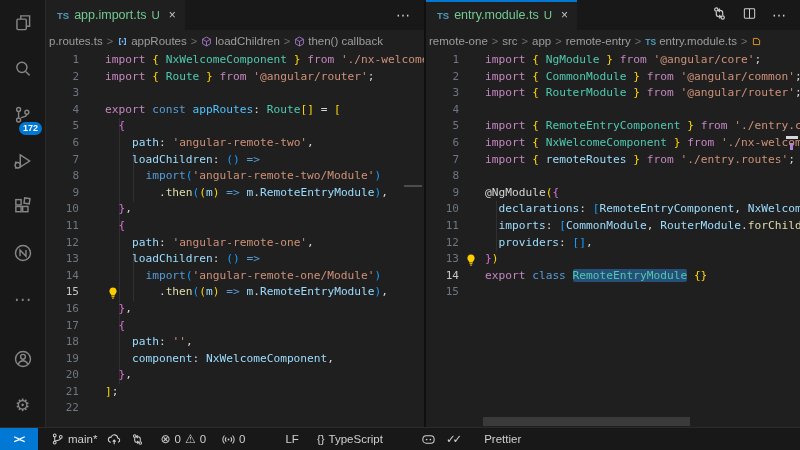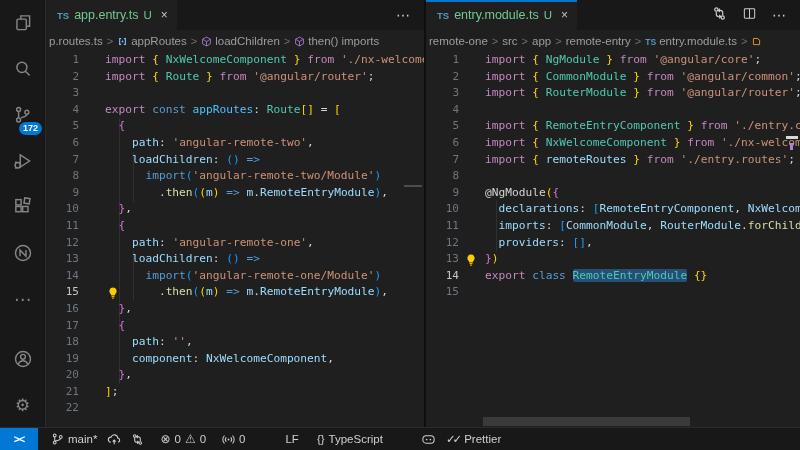--- a/index.html
+++ b/index.html
@@ -128,21 +128,21 @@
         <span class="ab-glyph">⚙</span>
       </div>
   </div>
 
   <div class="main">
 
     <div class="pane pane0">
       <div class="tabbar">
         <div class="tab">
           <span class="fico">TS</span>
-          <span class="tab-name">app.entry.ts</span>
+          <span class="tab-name">app.import.ts</span>
           <span class="tab-git">U</span>
           <span class="tab-close">×</span>
         </div>
         <div class="tab-actions">
           <span class="dots">⋯</span>
         </div>
       </div>
       <div class="breadcrumbs">
           <span class="bc-item">
             <span>p.routes.ts</span>
@@ -171,21 +171,21 @@
             <span>loadChildren</span>
           </span>
           <span class="bc-sep">&gt;</span>
           <span class="bc-item">
             <span class="bc-ic">
               <svg width="11" height="11" viewBox="0 0 16 16" fill="none" stroke="#B180D7" stroke-width="1.2">
                 <path d="M8 1.5l5.7 3.2v6.6L8 14.5l-5.7-3.2V4.7z"></path>
                 <path d="M2.3 4.7L8 8l5.7-3.3M8 8v6.5"></path>
               </svg>
             </span>
-            <span>then() imports</span>
+            <span>then() callback</span>
           </span>
         </div>
       <div class="code"><div class="cline"><span class="ln">1</span><span class="ctext"><span class="tk-kw">import</span><span class="tk-pun"> </span><span class="tk-b1">{</span><span class="tk-pun"> </span><span class="tk-type">NxWelcomeComponent</span><span class="tk-pun"> </span><span class="tk-b1">}</span><span class="tk-pun"> </span><span class="tk-kw">from</span><span class="tk-pun"> </span><span class="tk-str">'./nx-welcome/nx-welcome.component'</span></span></div><div class="cline"><span class="ln">2</span><span class="ctext"><span class="tk-kw">import</span><span class="tk-pun"> </span><span class="tk-b1">{</span><span class="tk-pun"> </span><span class="tk-type">Route</span><span class="tk-pun"> </span><span class="tk-b1">}</span><span class="tk-pun"> </span><span class="tk-kw">from</span><span class="tk-pun"> </span><span class="tk-str">'@angular/router'</span><span class="tk-pun">;</span></span></div><div class="cline"><span class="ln">3</span><span class="ctext"></span></div><div class="cline"><span class="ln">4</span><span class="ctext"><span class="tk-kw">export</span><span class="tk-pun"> </span><span class="tk-kw2">const</span><span class="tk-pun"> </span><span class="tk-cst">appRoutes</span><span class="tk-pun">: </span><span class="tk-type">Route</span><span class="tk-b1">[]</span><span class="tk-pun"> = </span><span class="tk-b1">[</span></span></div><div class="cline"><span class="ln">5</span><span class="ctext"><span class="tk-pun">  </span><span class="tk-b2">{</span></span></div><div class="cline"><span class="ln">6</span><span class="ctext"><span class="tk-pun">    </span><span class="tk-prop">path</span><span class="tk-pun">: </span><span class="tk-str">'angular-remote-two'</span><span class="tk-pun">,</span></span></div><div class="cline"><span class="ln">7</span><span class="ctext"><span class="tk-pun">    </span><span class="tk-prop">loadChildren</span><span class="tk-pun">: </span><span class="tk-b3">()</span><span class="tk-pun"> </span><span class="tk-kw2">=&gt;</span></span></div><div class="cline"><span class="ln">8</span><span class="ctext"><span class="tk-pun">      </span><span class="tk-kw2">import</span><span class="tk-b3">(</span><span class="tk-str">'angular-remote-two/Module'</span><span class="tk-b3">)</span></span></div><div class="cline"><span class="ln">9</span><span class="ctext"><span class="tk-pun">        .</span><span class="tk-fn">then</span><span class="tk-b3">(</span><span class="tk-b1">(</span><span class="tk-prop">m</span><span class="tk-b1">)</span><span class="tk-pun"> </span><span class="tk-kw2">=&gt;</span><span class="tk-pun"> </span><span class="tk-prop">m</span><span class="tk-pun">.</span><span class="tk-prop">RemoteEntryModule</span><span class="tk-b3">)</span><span class="tk-pun">,</span></span></div><div class="cline"><span class="ln">10</span><span class="ctext"><span class="tk-pun">  </span><span class="tk-b2">}</span><span class="tk-pun">,</span></span></div><div class="cline"><span class="ln">11</span><span class="ctext"><span class="tk-pun">  </span><span class="tk-b2">{</span></span></div><div class="cline"><span class="ln">12</span><span class="ctext"><span class="tk-pun">    </span><span class="tk-prop">path</span><span class="tk-pun">: </span><span class="tk-str">'angular-remote-one'</span><span class="tk-pun">,</span></span></div><div class="cline"><span class="ln">13</span><span class="ctext"><span class="tk-pun">    </span><span class="tk-prop">loadChildren</span><span class="tk-pun">: </span><span class="tk-b3">()</span><span class="tk-pun"> </span><span class="tk-kw2">=&gt;</span></span></div><div class="cline"><span class="ln">14</span><span class="ctext"><span class="tk-pun">      </span><span class="tk-kw2">import</span><span class="tk-b3">(</span><span class="tk-str">'angular-remote-one/Module'</span><span class="tk-b3">)</span></span></div><div class="cline"><span class="ln act">15</span><span class="ctext"><span class="tk-pun">        .</span><span class="tk-fn">then</span><span class="tk-b3">(</span><span class="tk-b1">(</span><span class="tk-prop">m</span><span class="tk-b1">)</span><span class="tk-pun"> </span><span class="tk-kw2">=&gt;</span><span class="tk-pun"> </span><span class="tk-prop">m</span><span class="tk-pun">.</span><span class="tk-prop">RemoteEntryModule</span><span class="tk-b3">)</span><span class="tk-pun">,</span></span></div><div class="cline"><span class="ln">16</span><span class="ctext"><span class="tk-pun">  </span><span class="tk-b2">}</span><span class="tk-pun">,</span></span></div><div class="cline"><span class="ln">17</span><span class="ctext"><span class="tk-pun">  </span><span class="tk-b2">{</span></span></div><div class="cline"><span class="ln">18</span><span class="ctext"><span class="tk-pun">    </span><span class="tk-prop">path</span><span class="tk-pun">: </span><span class="tk-str">''</span><span class="tk-pun">,</span></span></div><div class="cline"><span class="ln">19</span><span class="ctext"><span class="tk-pun">    </span><span class="tk-prop">component</span><span class="tk-pun">: </span><span class="tk-prop">NxWelcomeComponent</span><span class="tk-pun">,</span></span></div><div class="cline"><span class="ln">20</span><span class="ctext"><span class="tk-pun">  </span><span class="tk-b2">}</span><span class="tk-pun">,</span></span></div><div class="cline"><span class="ln">21</span><span class="ctext"><span class="tk-b1">]</span><span class="tk-pun">;</span></span></div><div class="cline"><span class="ln">22</span><span class="ctext"></span></div></div>
 
       <div class="iguide" style="left:73px;top:118px;height:266px;"></div>
       <div class="iguide" style="left:87px;top:152px;height:50px;"></div>
       <div class="iguide" style="left:87px;top:251px;height:50px;"></div>
 
       <div class="bulb" style="top: 285.9px;">
         <svg width="14" height="14" viewBox="0 0 16 16">
@@ -321,19 +321,19 @@
     </div>
     <div class="sb-item" style="margin-left:28px;">
       <svg width="15" height="14" viewBox="0 0 16 14">
           <rect x="2" y="3.5" width="12" height="8" rx="3.5"></rect>
           <circle cx="6" cy="7.5" r="0.9" fill="#cfcfcf" stroke="none"></circle>
           <circle cx="10" cy="7.5" r="0.9" fill="#cfcfcf" stroke="none"></circle>
         </svg>
     </div>
     <div class="sb-item">
       <span style="letter-spacing:-3px;">✓✓</span>
-      <span style="margin-left:1px;">Prettier</span>
+      <span style="margin-left:21px;">Prettier</span>
     </div>
     <div class="sb-item" style="margin-left:6px;padding-right:8px;">
       
     </div>
   </div>
 </div>
 
 </body></html>

